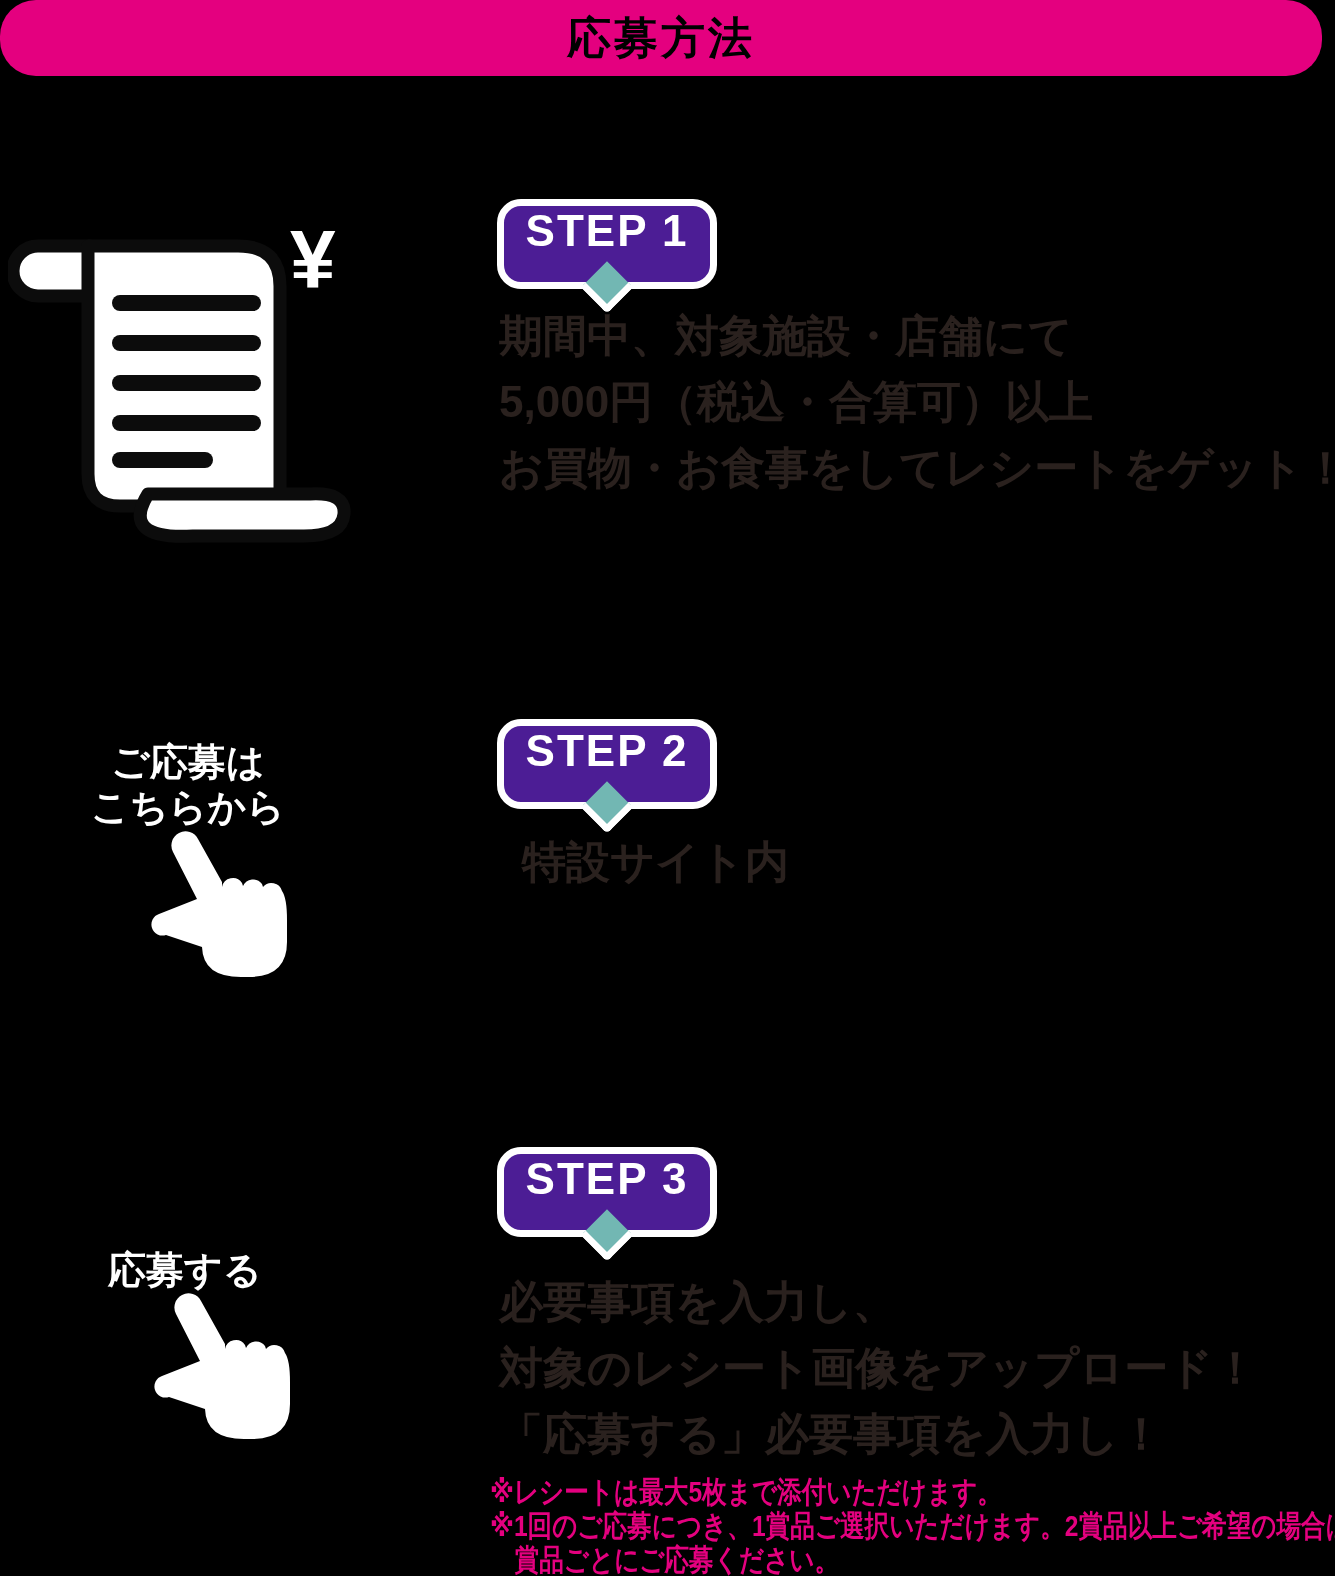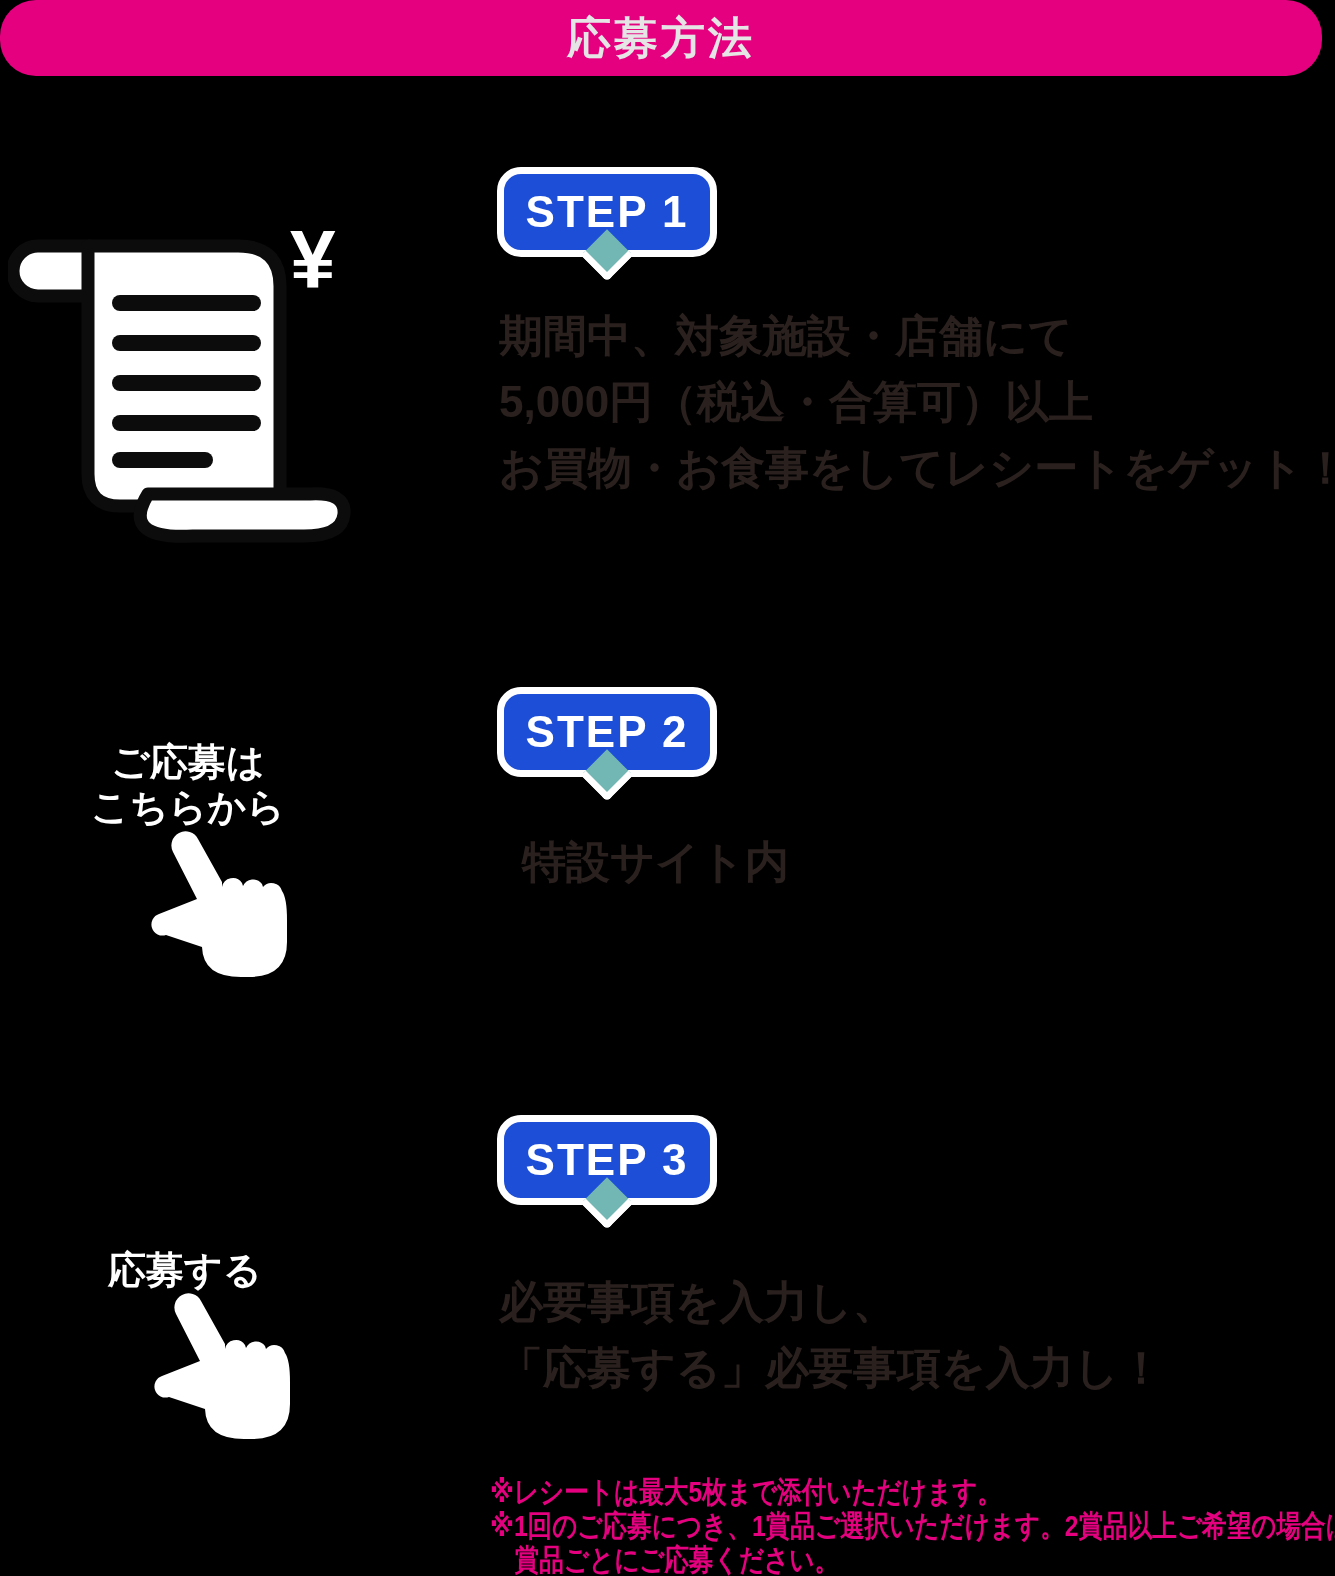--- a/index.html
+++ b/index.html
@@ -10,28 +10,28 @@
   }
   .abs{position:absolute;}
 
   
   .banner{
     left:0;top:0;width:1322px;height:76px;
     background:#E4007F;border-radius:36px;
     display:flex;align-items:center;justify-content:center;
   }
   .banner .title{
-    color:#e5e5e5;font-size:44px;font-weight:800;letter-spacing:3px;
+    color:#000000;font-size:44px;font-weight:800;letter-spacing:3px;
   }
 
   
   .badge{
     position:absolute;width:206px;height:76px;
-    background:#1d4ed8;border:7px solid #ffffff;border-radius:24px;
-    display:flex;align-items:center;justify-content:center;
+    background:#4c1d95;border:7px solid #ffffff;border-radius:24px;
+    display:flex;justify-content:center;margin-top:32px;
   }
   .badge .badge-label{
     color:#ffffff;font-size:44px;font-weight:800;letter-spacing:2px;
   }
   .badge .tail{
     position:absolute;left:50%;bottom:-24px;width:30px;height:30px;
     background:#72B7B3;
     border-right:7px solid #ffffff;border-bottom:7px solid #ffffff;
     border-bottom-right-radius:5px;
     transform:translateX(-50%) rotate(45deg);
@@ -121,20 +121,21 @@
 
 <div class="abs tap-label" style="left:60px;top:1248px;width:250px;text-align:center;">応募する</div>
 <div class="abs" style="left:148px;top:1292px;width:145px;height:150px;">
   <svg viewBox="0 0 145 150" width="145" height="150">
     <path fill="#ffffff" d="M 28 22 A 14 14 0 0 1 53 9 L 77 52 L 77 57 A 11 11 0 0 1 97 53 L 98 56 A 11 11 0 0 1 117 54 L 118 57 A 11 11 0 0 1 137 61 Q 142 68 142 90 L 142 112 Q 142 147 104 147 L 96 147 Q 58 147 57 117 L 21 105 A 11 11 0 0 1 14 84 L 52 69 Z"></path>
   </svg>
 </div>
 
 <div class="abs copy" style="left:499px;top:1269px;">
   <div>必要事項を入力し、</div>
+  <div>対象のレシート画像をアップロード！</div>
   <div>「応募する」必要事項を入力し！</div>
 </div>
 
 <div class="abs notes" style="left:490px;top:1475px;">
   <div class="note-line">※レシートは最大5枚まで添付いただけます。</div>
   <div class="note-line">※1回のご応募につき、1賞品ご選択いただけます。2賞品以上ご希望の場合は</div>
   <div class="note-line">　賞品ごとにご応募ください。</div>
 </div>
 
 </body></html>

